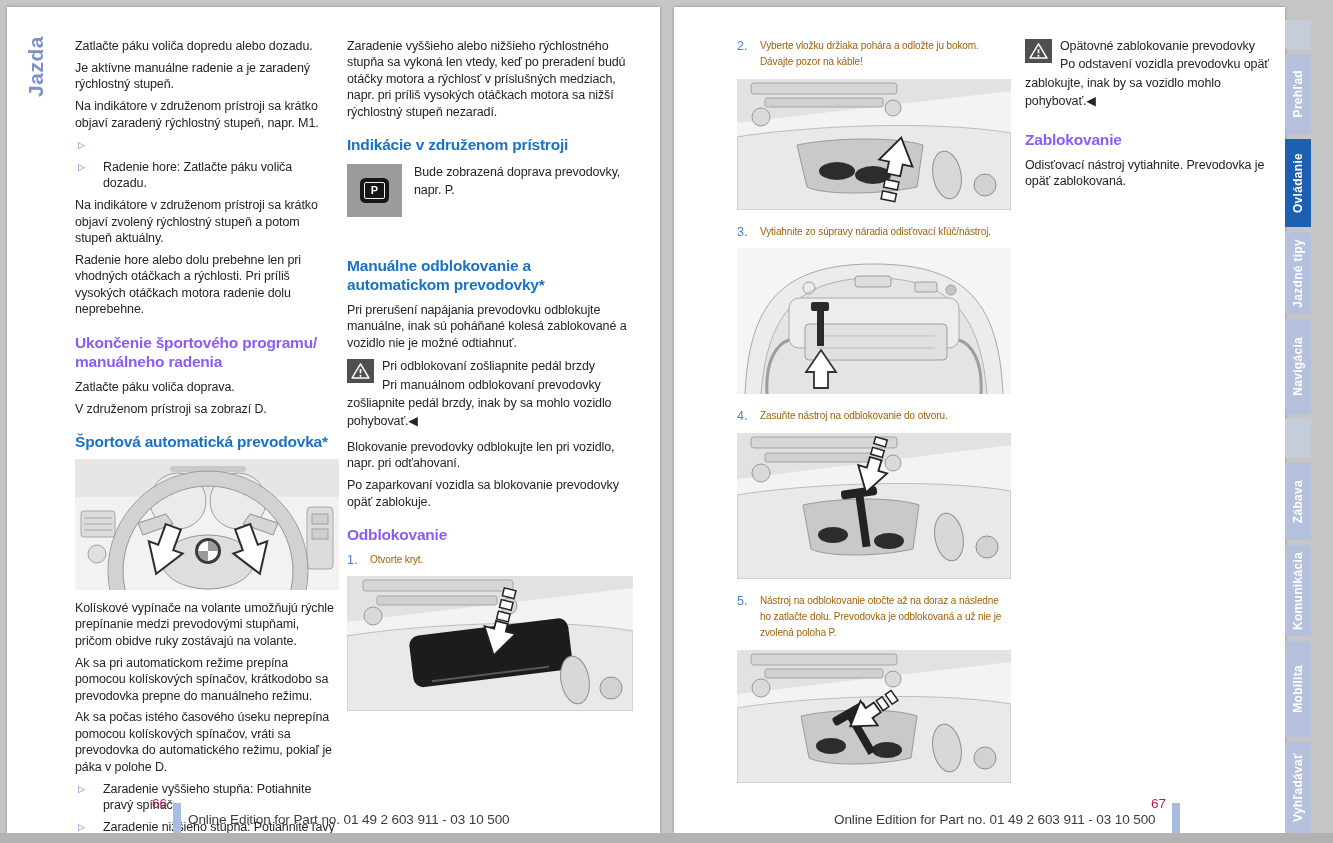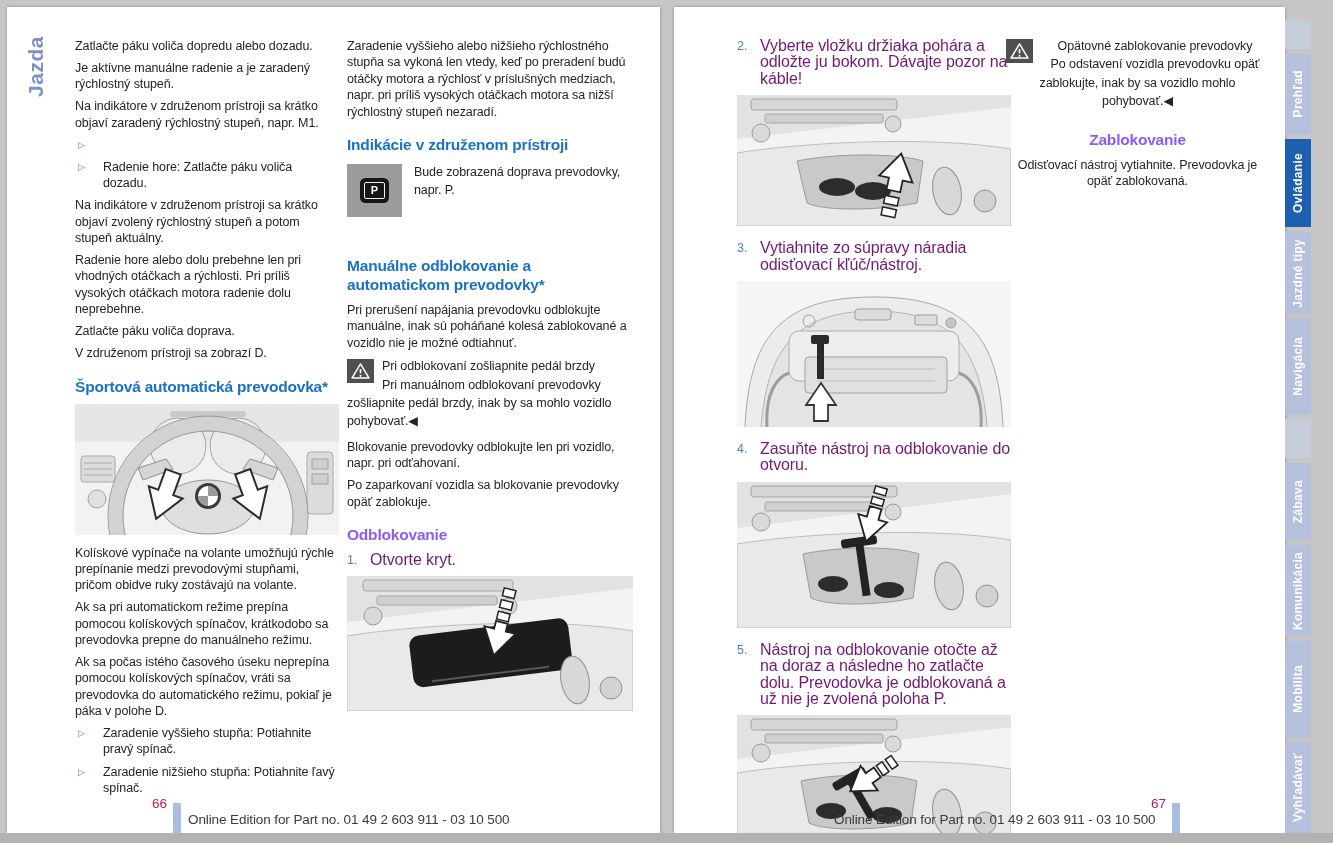--- a/index.html
+++ b/index.html
@@ -12,32 +12,32 @@
   .page{position:absolute;top:7px;height:826px;background:#ffffff;box-shadow:0 0 3px rgba(0,0,0,.3);}
   #left-page{left:7px;width:653px;}
   #right-page{left:674px;width:611px;}
   #bottom-strip{position:absolute;left:0;top:833px;width:1333px;height:10px;background:#b2b2b2;}
 
   
   .col{position:absolute;top:31px;}
   #l-col1{left:68px;width:264px;}
   #l-col2{left:340px;width:286px;}
   #r-col1{left:63px;width:274px;}
-  #r-col2{left:332px;width:263px;text-align:center;}
+  #r-col2{left:351px;width:263px;}
 
   
   .body-text{font-size:12.5px;line-height:16.4px;color:#252525;margin:0 0 5.5px;letter-spacing:-0.1px;}
   .h-main{color:#1b72c4;font-size:15.5px;line-height:19px;font-weight:bold;margin:15px 0 8px;letter-spacing:-0.2px;}
   .h-sub{color:#8b5cf6;font-size:15.5px;line-height:19px;font-weight:bold;margin:15px 0 8px;letter-spacing:-0.2px;}
   .bullet{display:flex;margin:1px 0 6px;}
   .bullet-marker{flex:none;width:25px;color:#4a80d4;font-size:9px;line-height:16px;padding-left:3px;}
   .bullet-text{font-size:12.5px;line-height:16.4px;color:#252525;letter-spacing:-0.1px;}
   .step{display:flex;margin:14px 0 8px;}
   .step-num{flex:none;width:23px;color:#4a80d4;font-size:12.5px;line-height:16.4px;}
-  .step-text{font-size:16px;line-height:16.4px;color:#701a75;letter-spacing:-0.1px;}
+  .step-text{font-size:10px;line-height:16.4px;color:#a16207;letter-spacing:-0.1px;}
 
   
   .warn-block{margin:7px 0 9px;overflow:visible;}
   .warn-icon-box{float:left;width:27px;height:24px;background:#4f4f4f;margin:1px 8px 9px 0;
     display:flex;align-items:center;justify-content:center;}
   .warn-title{display:block;font-size:12.5px;line-height:16.4px;color:#252525;letter-spacing:-0.1px;}
   .warn-body{font-size:12.5px;line-height:16.4px;color:#252525;letter-spacing:-0.1px;}
 
   
   .indicator-block{margin:4px 0 10px;min-height:58px;}
@@ -87,20 +87,21 @@
     <p class="body-text">Na indikátore v združenom prístroji sa krátko objaví zaradený rýchlostný stupeň, napr. M1.</p>
     <div class="bullet">
       <span class="bullet-marker">▷</span>
     </div>
     <div class="bullet">
       <span class="bullet-marker">▷</span>
       <span class="bullet-text">Radenie hore: Zatlačte páku voliča dozadu.</span>
     </div>
     <p class="body-text">Na indikátore v združenom prístroji sa krátko objaví zvolený rýchlostný stupeň a potom stupeň aktuálny.</p>
     <p class="body-text">Radenie hore alebo dolu prebehne len pri vhodných otáčkach a rýchlosti. Pri príliš vysokých otáčkach motora radenie dolu neprebehne.</p>
+    <h4 class="h-sub">Ukončenie športového programu/ manuálneho radenia</h4>
     <p class="body-text">Zatlačte páku voliča doprava.</p>
     <p class="body-text">V združenom prístroji sa zobrazí D.</p>
     <h3 class="h-main">Športová automatická prevodovka*</h3>
 
     <svg class="illus" width="264" height="131" viewBox="0 0 264 131">
       <rect width="264" height="131" fill="#f2f2f2"></rect>
       <rect x="0" y="0" width="264" height="38" fill="#e6e6e6"></rect>
       <rect x="95" y="7" width="76" height="6" rx="3" fill="#c9c9c9"></rect>
       <rect x="6" y="52" width="34" height="26" rx="3" fill="#dcdcdc" stroke="#a8a8a8"></rect>
       <line x1="9" y1="59" x2="37" y2="59" stroke="#a8a8a8"></line>

